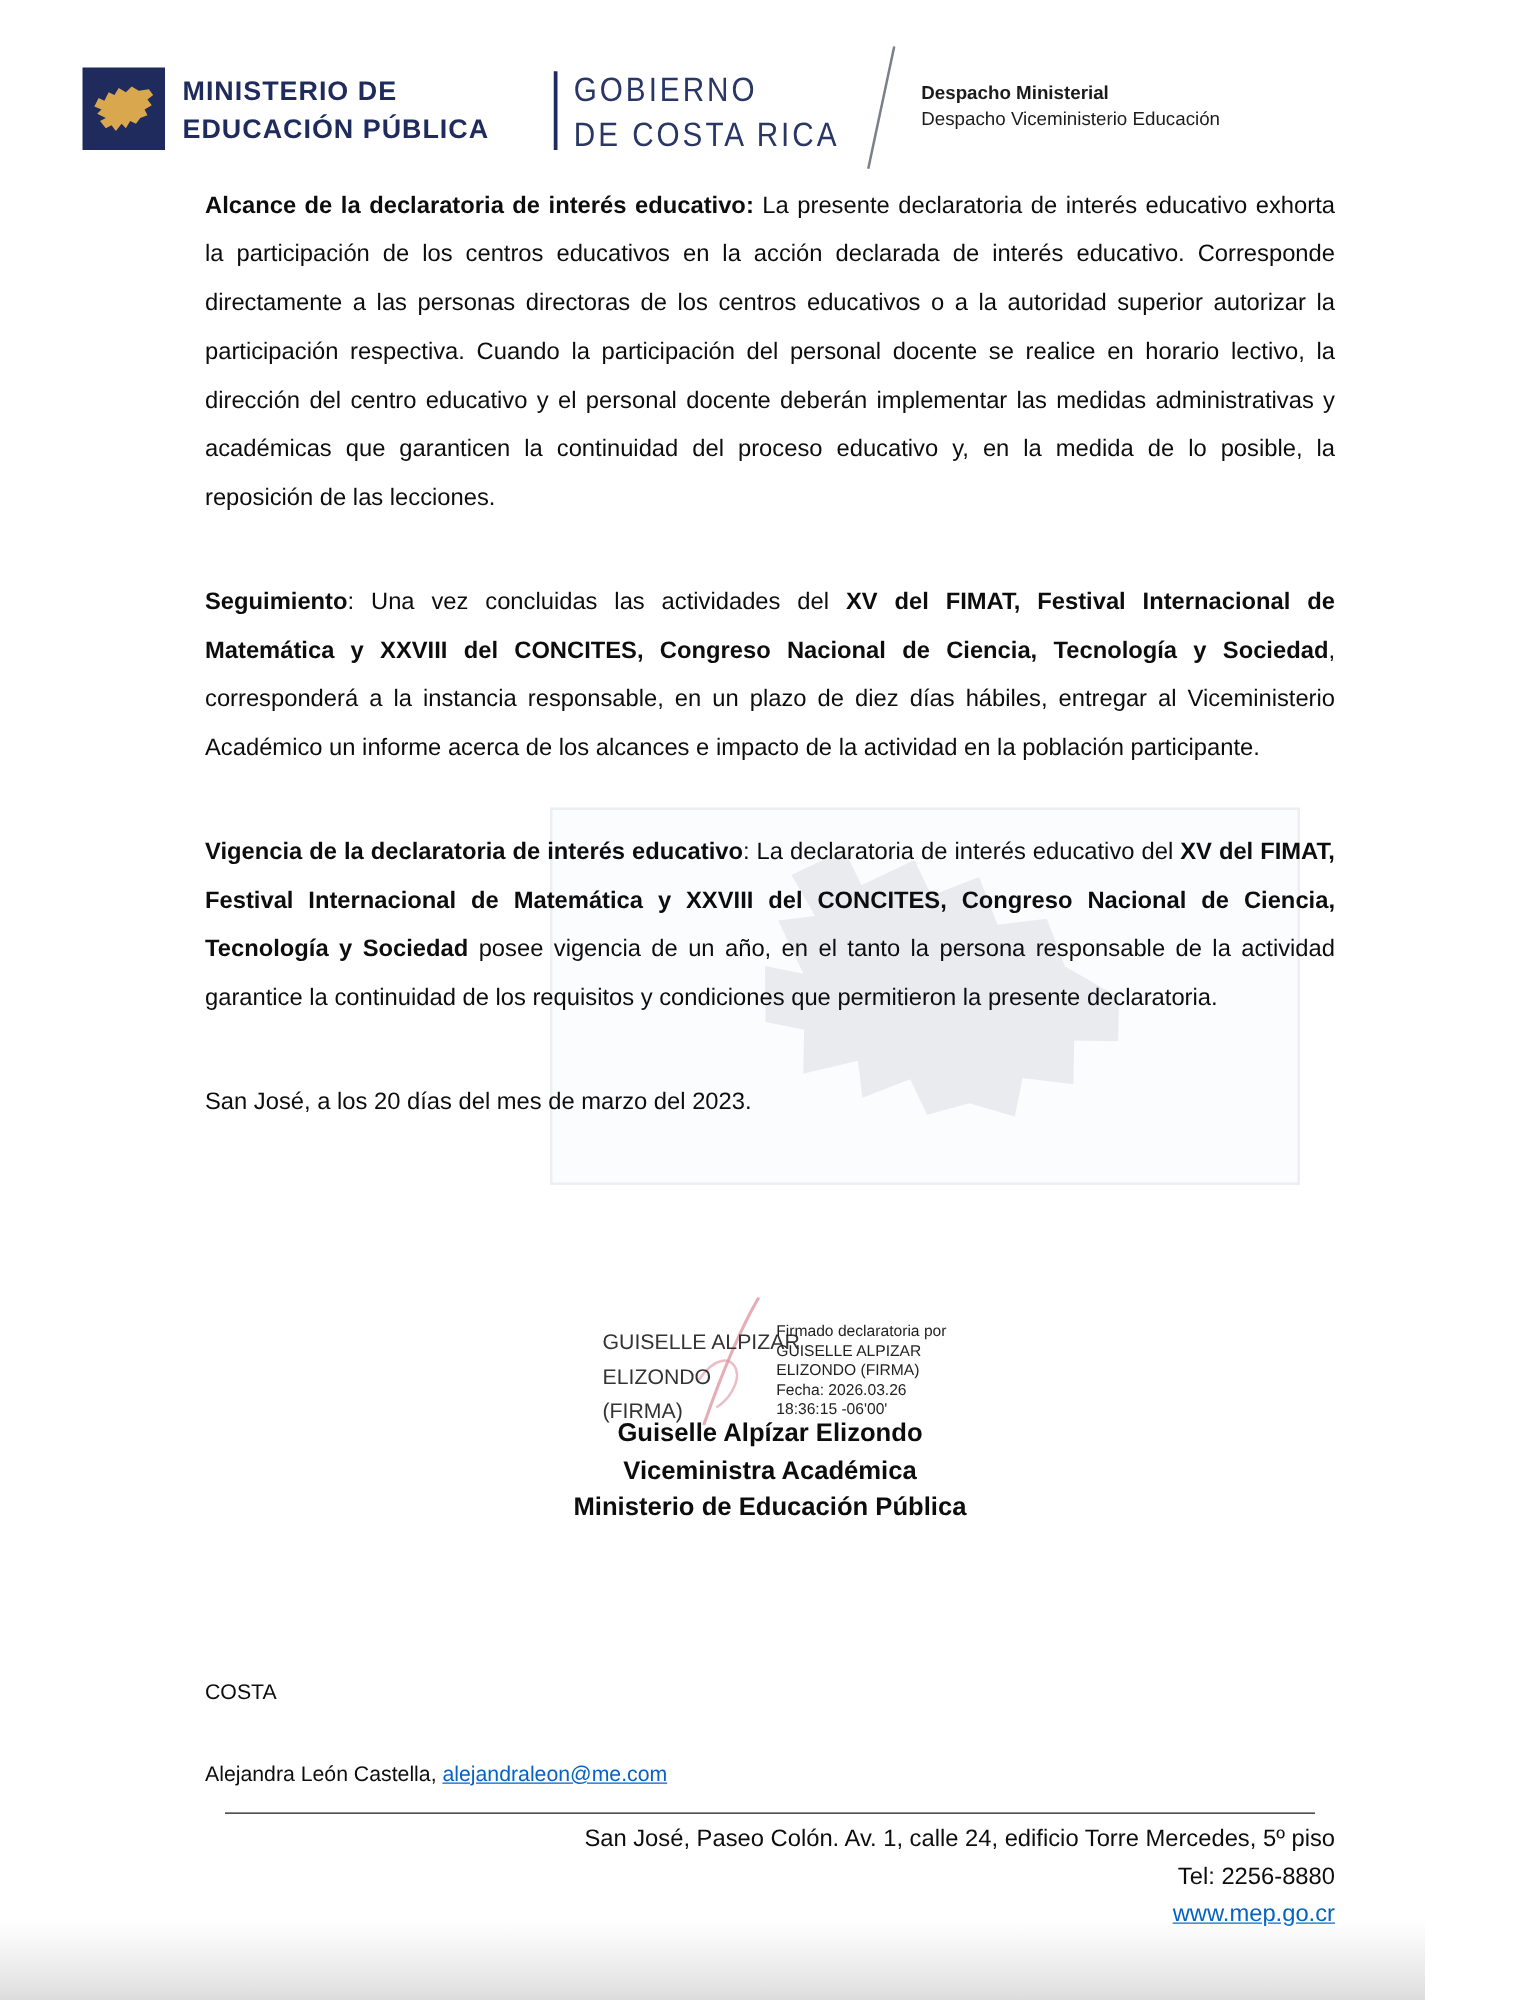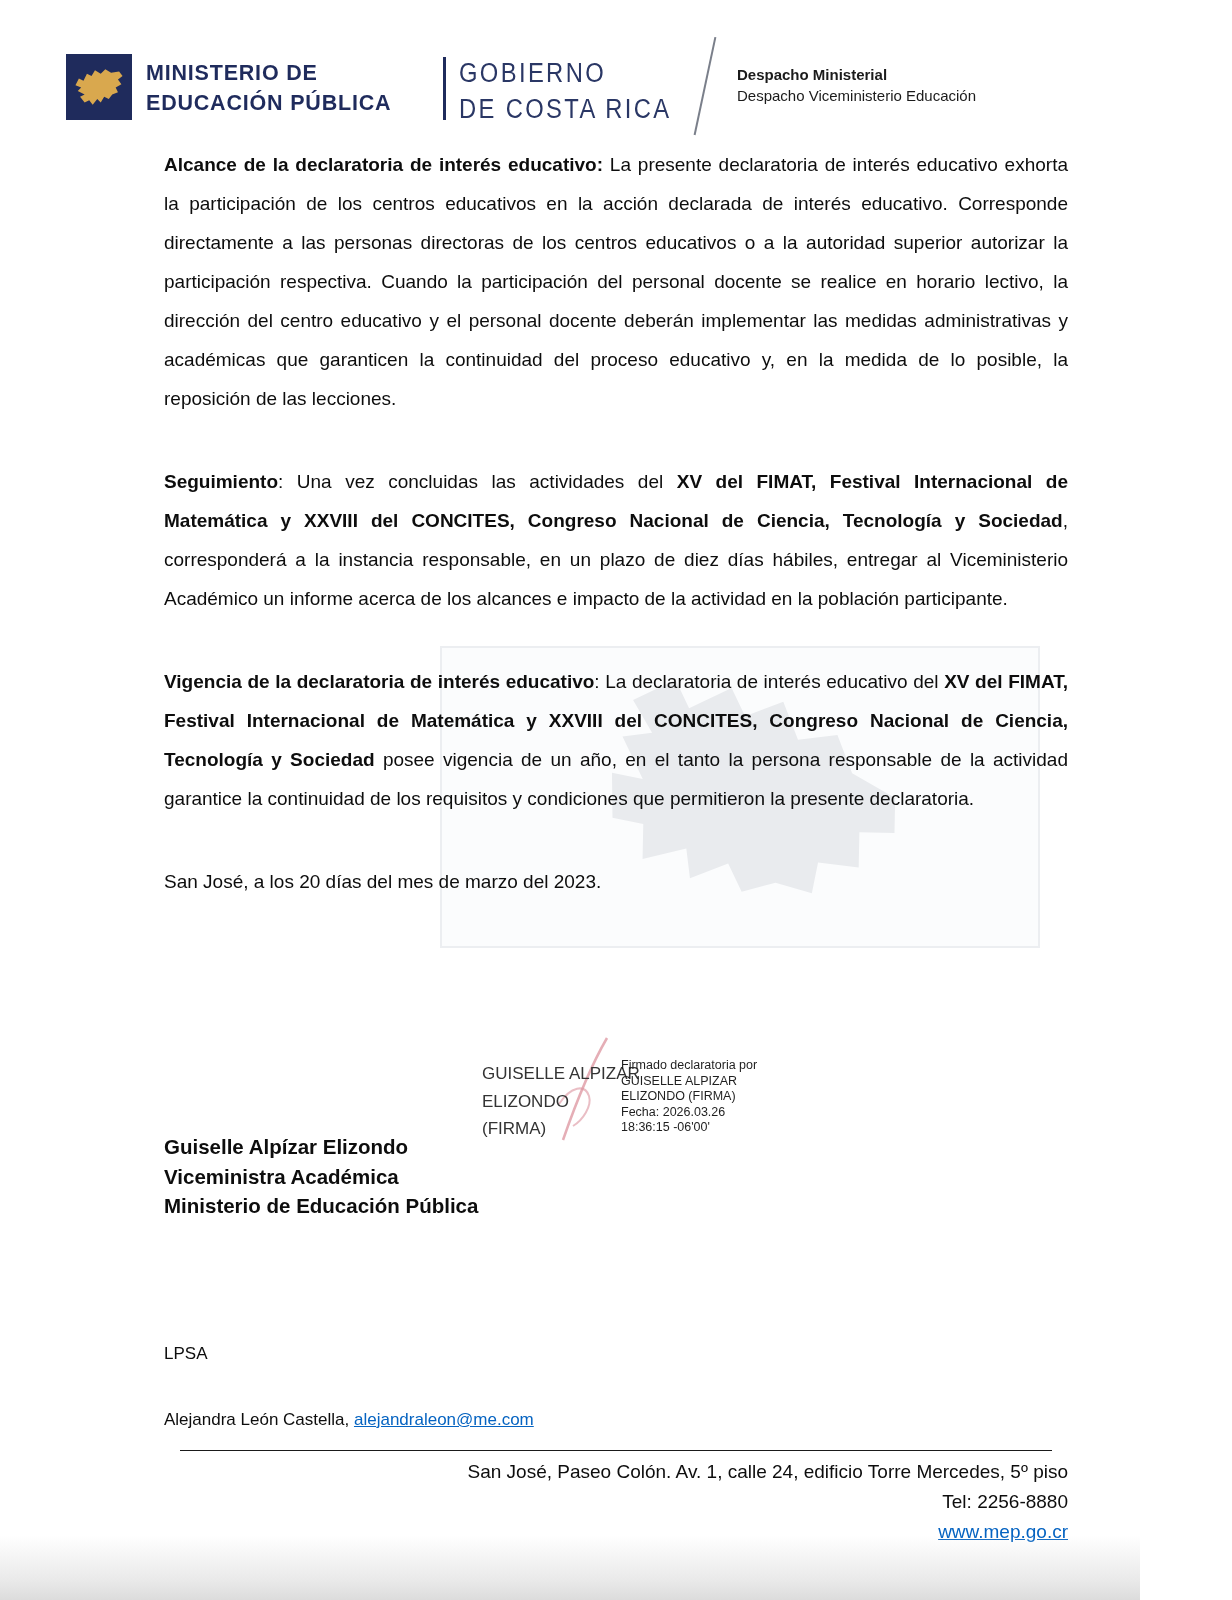--- a/index.html
+++ b/index.html
@@ -57,21 +57,21 @@
     position:absolute;left:482px;top:1060px;z-index:2;
     font-size:17px;line-height:27.5px;color:#333;white-space:nowrap;
   }
   .stamp-flourish{position:absolute;left:545px;top:1034px;z-index:1;}
   .stamp-details{
     position:absolute;left:621px;top:1058px;z-index:2;
     font-size:12.5px;line-height:15.5px;color:#1f1f1f;white-space:nowrap;
   }
   .typed-signature{
     position:absolute;left:164px;top:1132px;width:904px;z-index:2;
-    font-weight:bold;font-size:20.5px;line-height:29.5px;color:#0d0d0d;
+    text-align:center;font-weight:bold;font-size:20.5px;line-height:29.5px;color:#0d0d0d;
   }
 
   
   .cc-block{
     position:absolute;left:164px;top:1299px;z-index:2;
     font-size:17px;line-height:22px;white-space:pre;
   }
   .cc-block a{color:#0563C1;text-decoration:underline;}
 
   
@@ -145,21 +145,21 @@
     <div>18:36:15 -06'00'</div>
   </div>
 
   <div class="typed-signature">
     <div>Guiselle Alpízar Elizondo</div>
     <div>Viceministra Académica</div>
     <div>Ministerio de Educación Pública</div>
   </div>
 
   <div class="cc-block">
-    <div>LPSA</div>
+    <div>COSTA</div>
     <div><span>Alejandra León Castella, </span><a href="#">alejandraleon@me.com</a></div>
   </div>
 
   <div class="footer">
     <div class="footer-rule"></div>
     <div class="footer-line">San José, Paseo Colón. Av. 1, calle 24, edificio Torre Mercedes, 5º piso</div>
     <div class="footer-line">Tel: 2256-8880</div>
     <div class="footer-line"><a href="#">www.mep.go.cr</a></div>
   </div>
 

